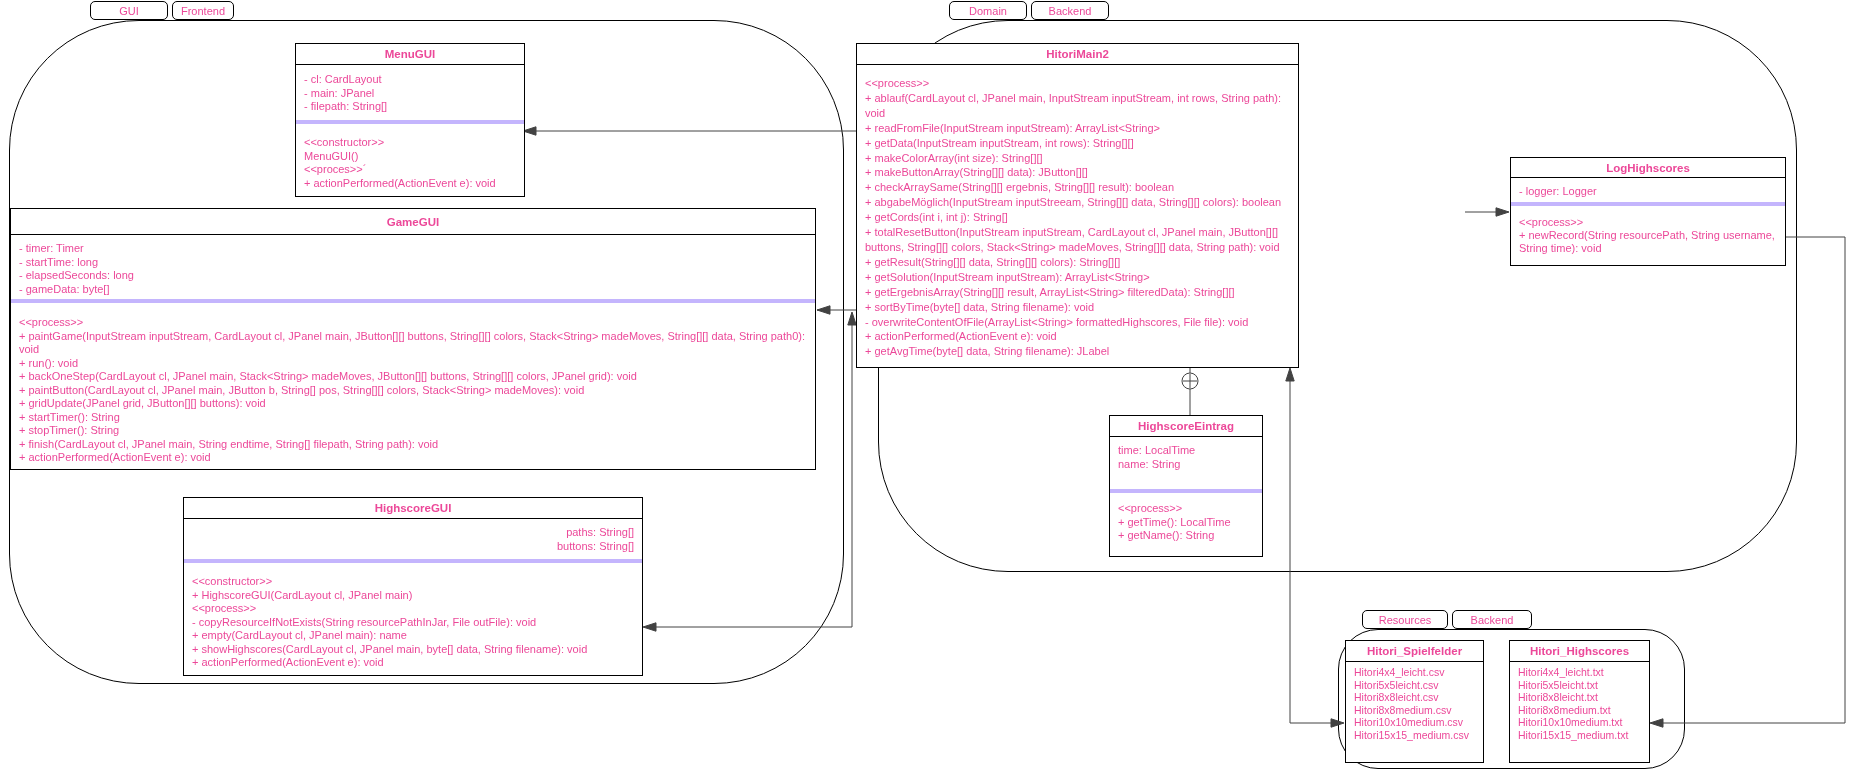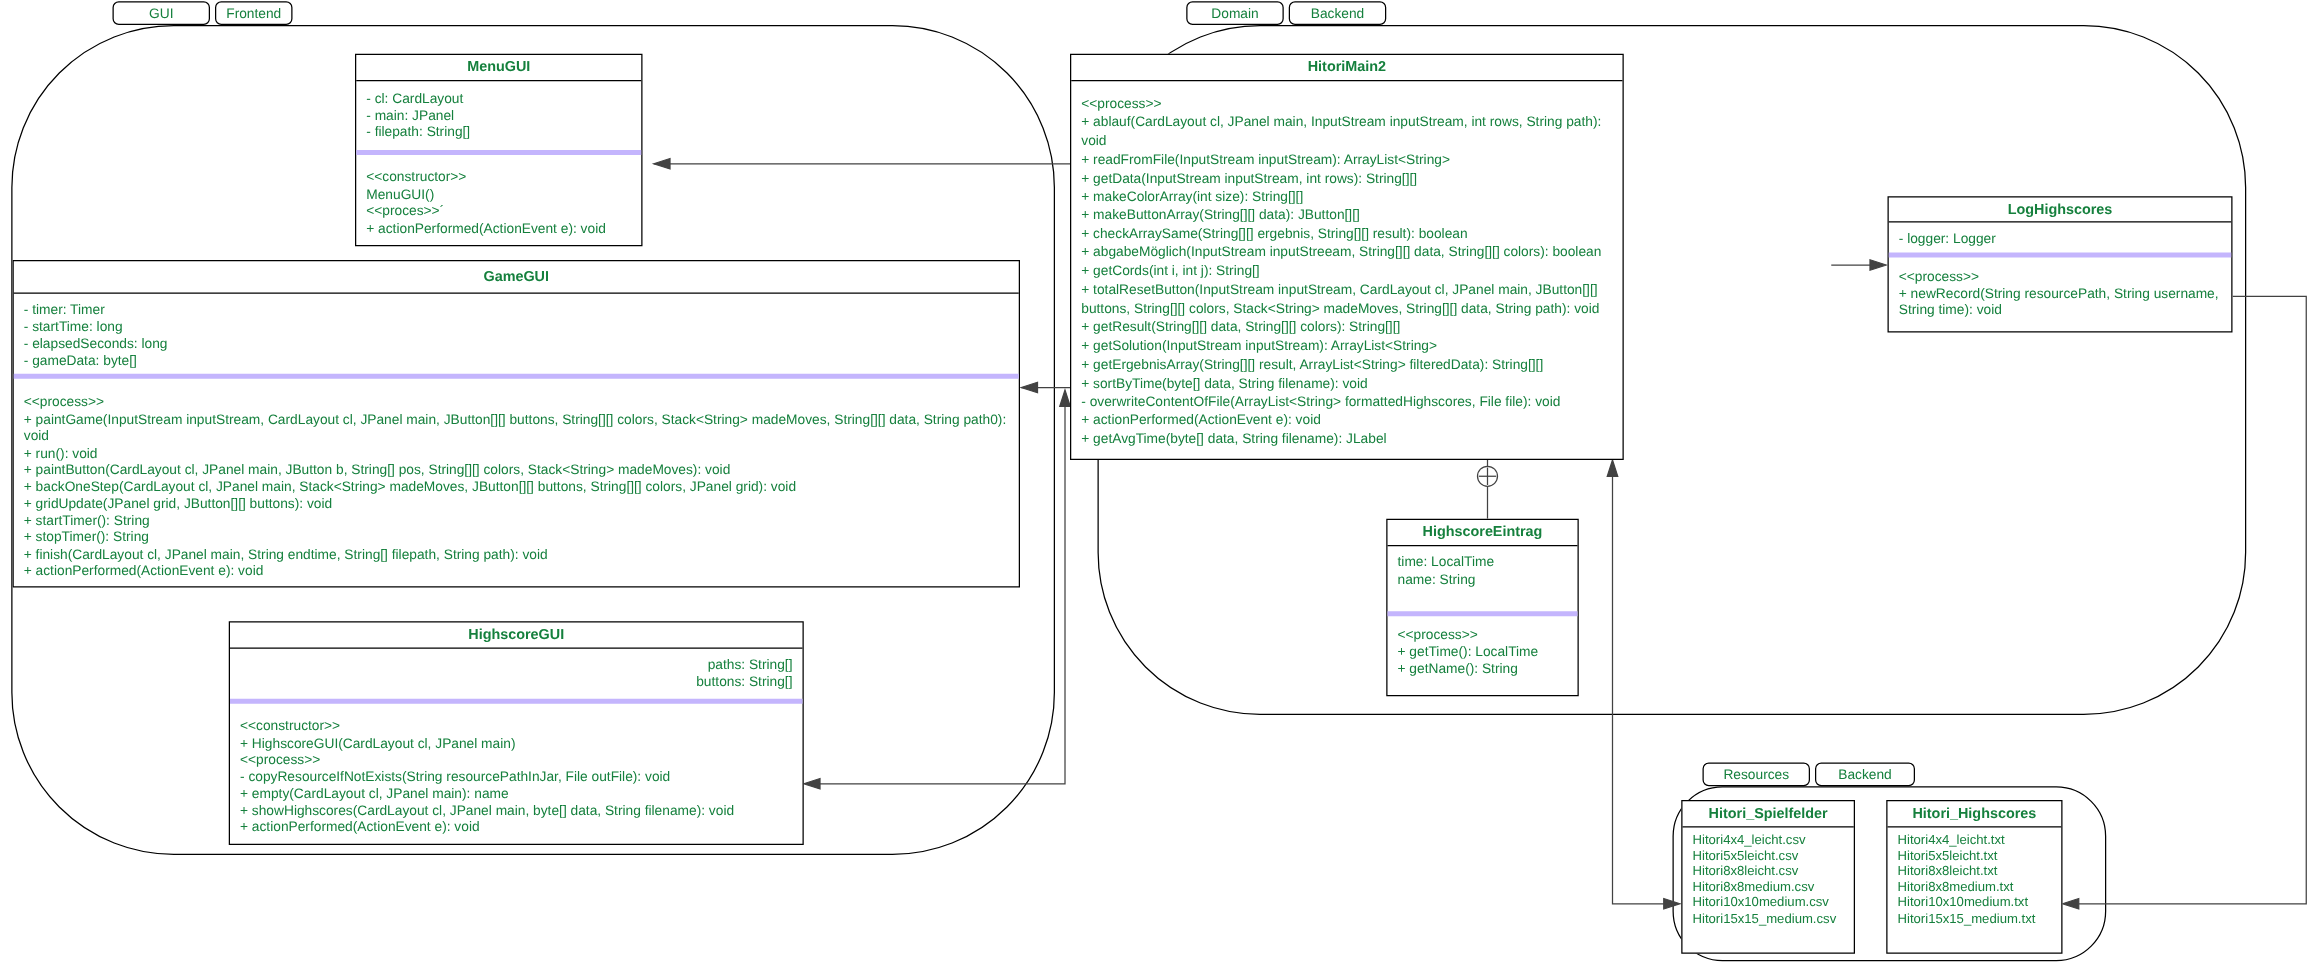--- a/index.html
+++ b/index.html
@@ -1,18 +1,18 @@
 <!DOCTYPE html>
 <html><head>
 <meta charset="utf-8">
 <style>
   html,body{margin:0;padding:0;background:#ffffff;}
   .canvas{
     position:relative;width:1851px;height:771px;background:#ffffff;
-    font-family:"Liberation Sans",sans-serif;color:#15803d;overflow:hidden;
+    font-family:"Liberation Sans",sans-serif;color:#ec4899;overflow:hidden;
   }
   
   .pkg{position:absolute;border:1px solid #000;background:transparent;}
   .pkg.big{border-radius:130px;}
   .pkg.small{border-radius:40px;}
   
   .tab{
     position:absolute;height:19px;border:1px solid #000;border-radius:5px;
     background:#fff;font-size:11px;display:flex;align-items:center;justify-content:center;
     box-sizing:border-box;z-index:4;
@@ -87,21 +87,21 @@
         <polygon points="1344,723 1331,718.8 1331,727.2"></polygon>
       </g>
 
       <g>
         <polyline points="1786,237 1845,237 1845,723 1663,723" fill="none"></polyline>
         <polygon points="1650,723 1663,718.8 1663,727.2"></polygon>
       </g>
     </g>
   </svg>
 
-  <div class="cls" style="left:284px;top:43px;width:230px;height:154px;">
+  <div class="cls" style="left:295px;top:43px;width:230px;height:154px;">
     <div class="cls-title" style="height:21px;">MenuGUI</div>
     <div class="sec with-sep" style="height:59px;padding-top:8px;">
       <div class="line">- cl: CardLayout</div>
       <div class="line">- main: JPanel</div>
       <div class="line">- filepath: String[]</div>
     </div>
     <div class="sec" style="flex:1;padding-top:12px;">
       <div class="line">&lt;&lt;constructor&gt;&gt;</div>
       <div class="line">MenuGUI()</div>
       <div class="line">&lt;&lt;proces&gt;&gt;´</div>
@@ -114,22 +114,22 @@
     <div class="sec with-sep" style="height:68px;padding-top:7px;">
       <div class="line">- timer: Timer</div>
       <div class="line">- startTime: long</div>
       <div class="line">- elapsedSeconds: long</div>
       <div class="line">- gameData: byte[]</div>
     </div>
     <div class="sec" style="flex:1;padding-top:13px;">
       <div class="line">&lt;&lt;process&gt;&gt;</div>
       <div class="line">+ paintGame(InputStream inputStream, CardLayout cl, JPanel main, JButton[][] buttons, String[][] colors, Stack&lt;String&gt; madeMoves, String[][] data, String path0): void</div>
       <div class="line">+ run(): void</div>
+      <div class="line">+ backOneStep(CardLayout cl, JPanel main, Stack&lt;String&gt; madeMoves, JButton[][] buttons, String[][] colors, JPanel grid): void</div>
       <div class="line">+ paintButton(CardLayout cl, JPanel main, JButton b, String[] pos, String[][] colors, Stack&lt;String&gt; madeMoves): void</div>
-      <div class="line">+ backOneStep(CardLayout cl, JPanel main, Stack&lt;String&gt; madeMoves, JButton[][] buttons, String[][] colors, JPanel grid): void</div>
       <div class="line">+ gridUpdate(JPanel grid, JButton[][] buttons): void</div>
       <div class="line">+ startTimer(): String</div>
       <div class="line">+ stopTimer(): String</div>
       <div class="line">+ finish(CardLayout cl, JPanel main, String endtime, String[] filepath, String path): void</div>
       <div class="line">+ actionPerformed(ActionEvent e): void</div>
     </div>
   </div>
 
   <div class="cls" style="left:183px;top:497px;width:460px;height:179px;">
     <div class="cls-title" style="height:21px;">HighscoreGUI</div>

